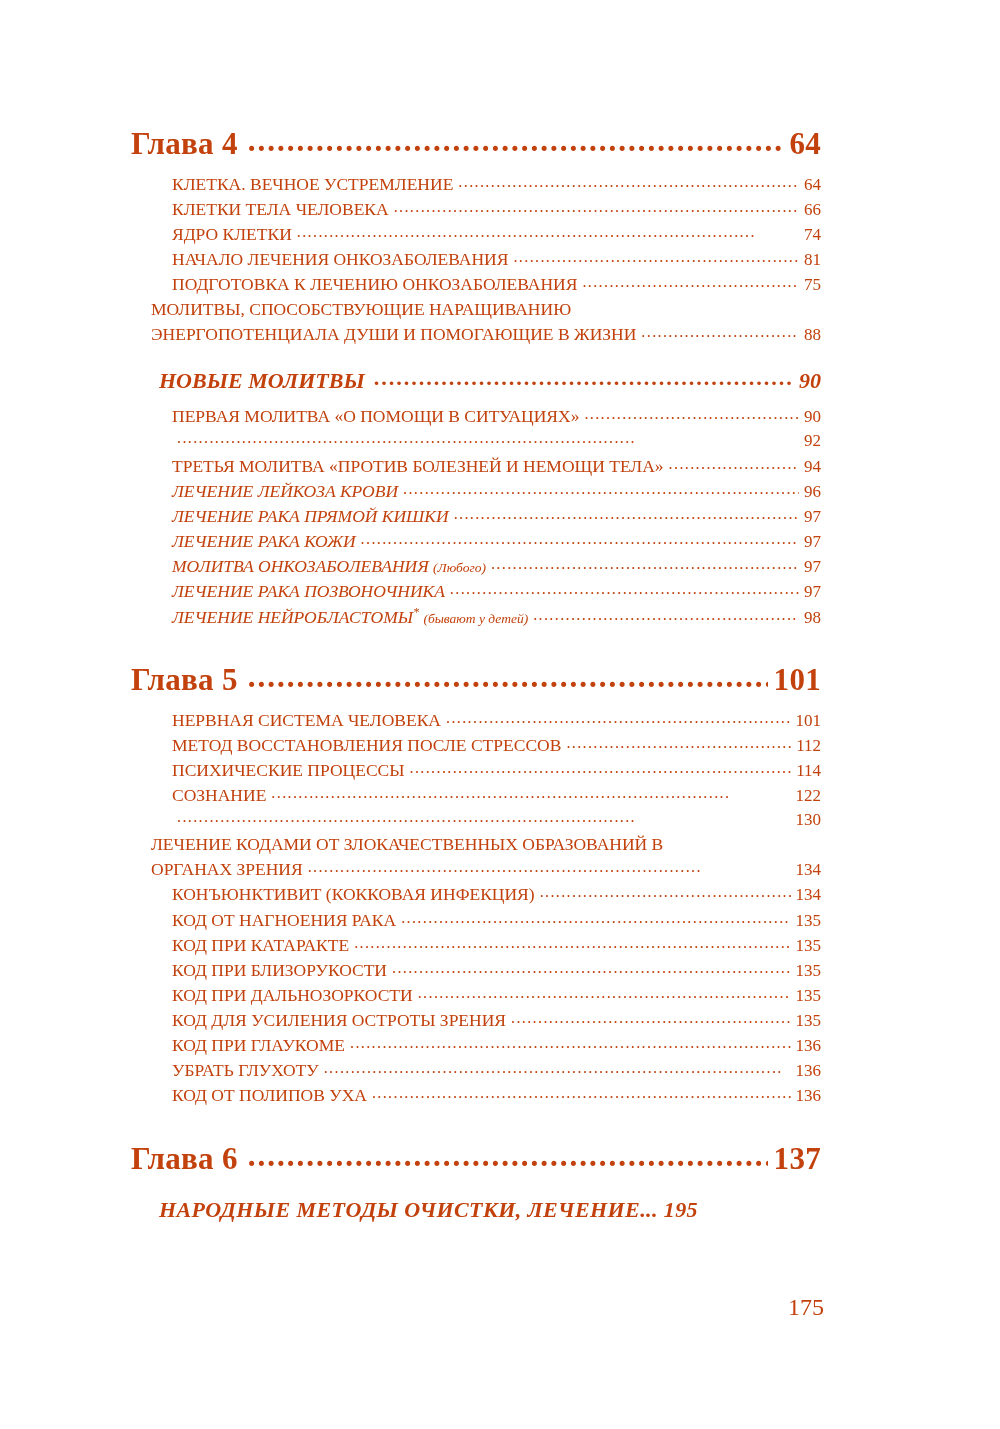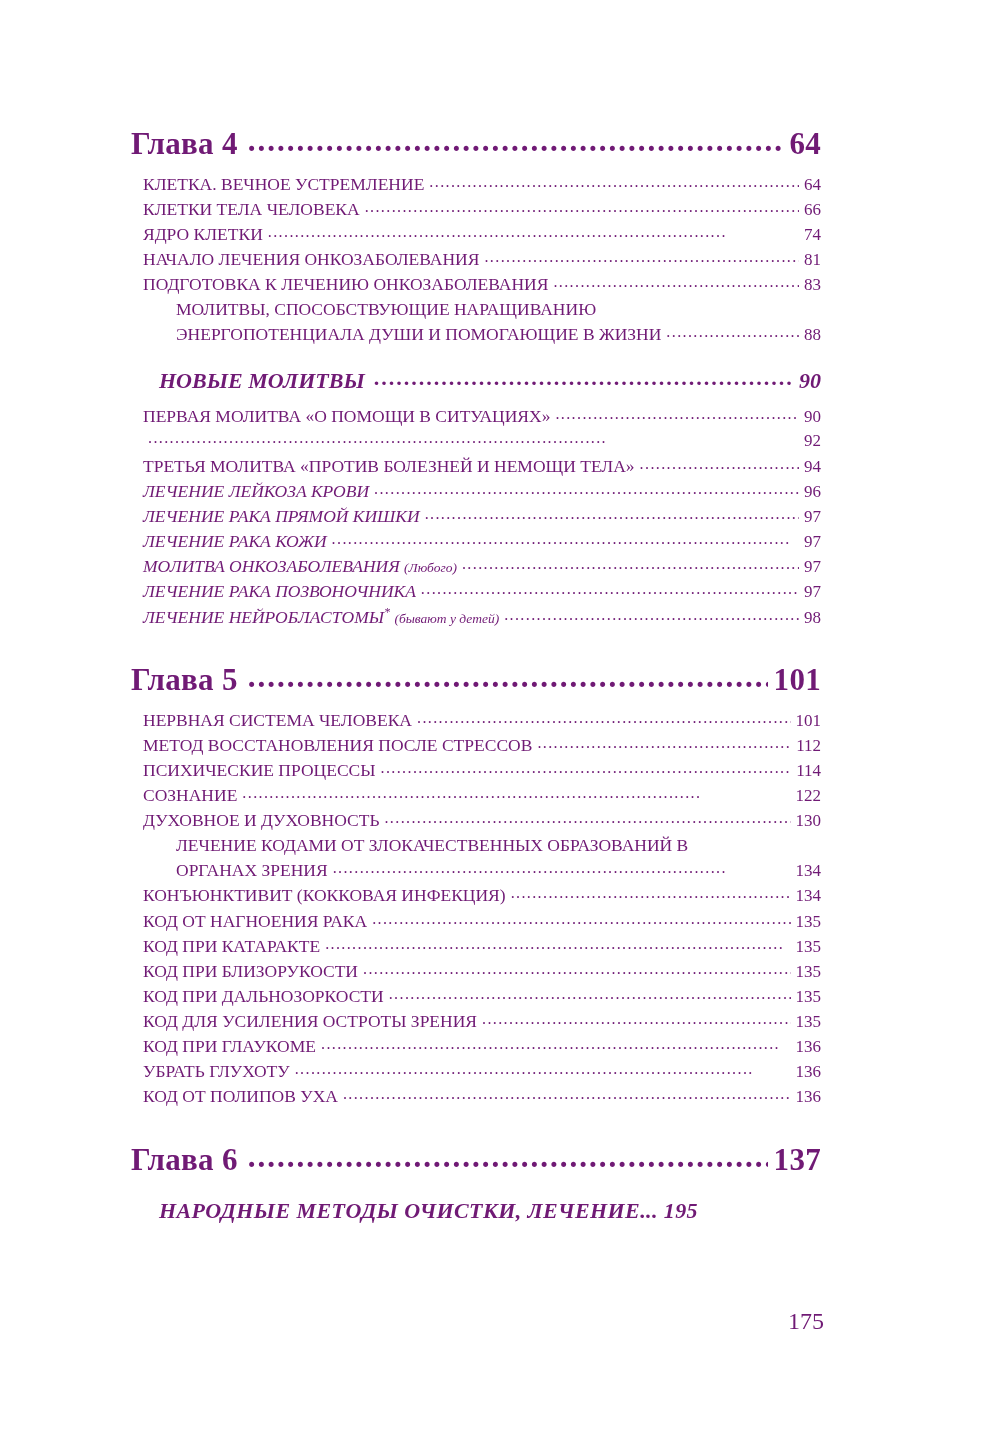--- a/index.html
+++ b/index.html
@@ -6,21 +6,21 @@
     margin: 0;
     padding: 0;
     background: #ffffff;
   }
   .page {
     position: relative;
     width: 1000px;
     height: 1429px;
     background: #ffffff;
     font-family: "Liberation Serif", serif;
-    color: #701a75;
+    color: #c2410c;
     box-sizing: border-box;
     overflow: hidden;
   }
   .content {
     position: absolute;
     left: 131px;
     top: 128px;
     width: 690px;
   }
 
@@ -70,38 +70,38 @@
   }
   .section-row .page-num { flex: 0 0 auto; }
 
   
   .entry {
     display: flex;
     align-items: baseline;
     font-size: 17.5px;
     line-height: 1.42;
     white-space: nowrap;
-    margin-left: 12px;
+    margin-left: 41px;
   }
   .entry .label { flex: 0 0 auto; }
   .entry .leader {
     flex: 1 1 auto;
     overflow: hidden;
     white-space: nowrap;
     margin: 0 5px 0 5px;
     letter-spacing: 1.4px;
     transform: translateY(-3px);
     font-size: 16px;
   }
   .entry .page-num { flex: 0 0 auto; font-size: 17px; }
 
   .entry.italic .label { font-style: italic; }
   .entry.caps .label { }
   .entry-wrap {
-    margin-left: 45px;
+    margin-left: 20px;
     font-size: 17.5px;
     line-height: 1.42;
   }
   .entry-wrap .firstline { display: block; }
   .entry-wrap .secondline { display: flex; align-items: baseline; white-space: nowrap; justify-content: center; }
   .entry-wrap .secondline .label { flex: 0 0 auto; }
   .entry-wrap .secondline .leader {
     flex: 1 1 auto; overflow: hidden; white-space: nowrap;
     margin: 0 5px; letter-spacing: 1.4px; transform: translateY(-3px); font-size: 16px;
   }
@@ -120,21 +120,21 @@
     font-weight: bold;
     font-style: italic;
     font-size: 22px;
     letter-spacing: 0.4px;
     white-space: nowrap;
   }
 
   .folio {
     position: absolute;
     right: 176px;
-    bottom: 94px;
+    bottom: 108px;
     font-size: 24px;
   }
 </style>
 </head>
 <body>
 
 <div class="page">
   <div class="content">
 
     <div class="chapter-row">
@@ -160,21 +160,21 @@
       <span class="page-num">74</span>
     </div>
     <div class="entry caps">
       <span class="label">НАЧАЛО ЛЕЧЕНИЯ ОНКОЗАБОЛЕВАНИЯ</span>
       <span class="leader">.....................................................................................</span>
       <span class="page-num">81</span>
     </div>
     <div class="entry caps">
       <span class="label">ПОДГОТОВКА К ЛЕЧЕНИЮ ОНКОЗАБОЛЕВАНИЯ</span>
       <span class="leader">.....................................................................................</span>
-      <span class="page-num">83</span>
+      <span class="page-num">75</span>
     </div>
 
     <div class="entry-wrap">
       <span class="firstline">МОЛИТВЫ, СПОСОБСТВУЮЩИЕ НАРАЩИВАНИЮ</span>
       <span class="secondline">
         <span class="label">ЭНЕРГОПОТЕНЦИАЛА ДУШИ И ПОМОГАЮЩИЕ В ЖИЗНИ</span>
         <span class="leader">..................................</span>
         <span class="page-num">88</span>
       </span>
     </div>
@@ -256,21 +256,20 @@
       <span class="label">ПСИХИЧЕСКИЕ ПРОЦЕССЫ</span>
       <span class="leader">.....................................................................................</span>
       <span class="page-num">114</span>
     </div>
     <div class="entry caps">
       <span class="label">СОЗНАНИЕ</span>
       <span class="leader">.....................................................................................</span>
       <span class="page-num">122</span>
     </div>
     <div class="entry caps">
-      <span class="label">ДУХОВНОЕ И ДУХОВНОСТЬ</span>
       <span class="leader">.....................................................................................</span>
       <span class="page-num">130</span>
     </div>
 
     <div class="entry-wrap">
       <span class="firstline">ЛЕЧЕНИЕ КОДАМИ ОТ ЗЛОКАЧЕСТВЕННЫХ ОБРАЗОВАНИЙ В</span>
       <span class="secondline">
         <span class="label">ОРГАНАХ ЗРЕНИЯ</span>
         <span class="leader">.........................................................................</span>
         <span class="page-num">134</span>

